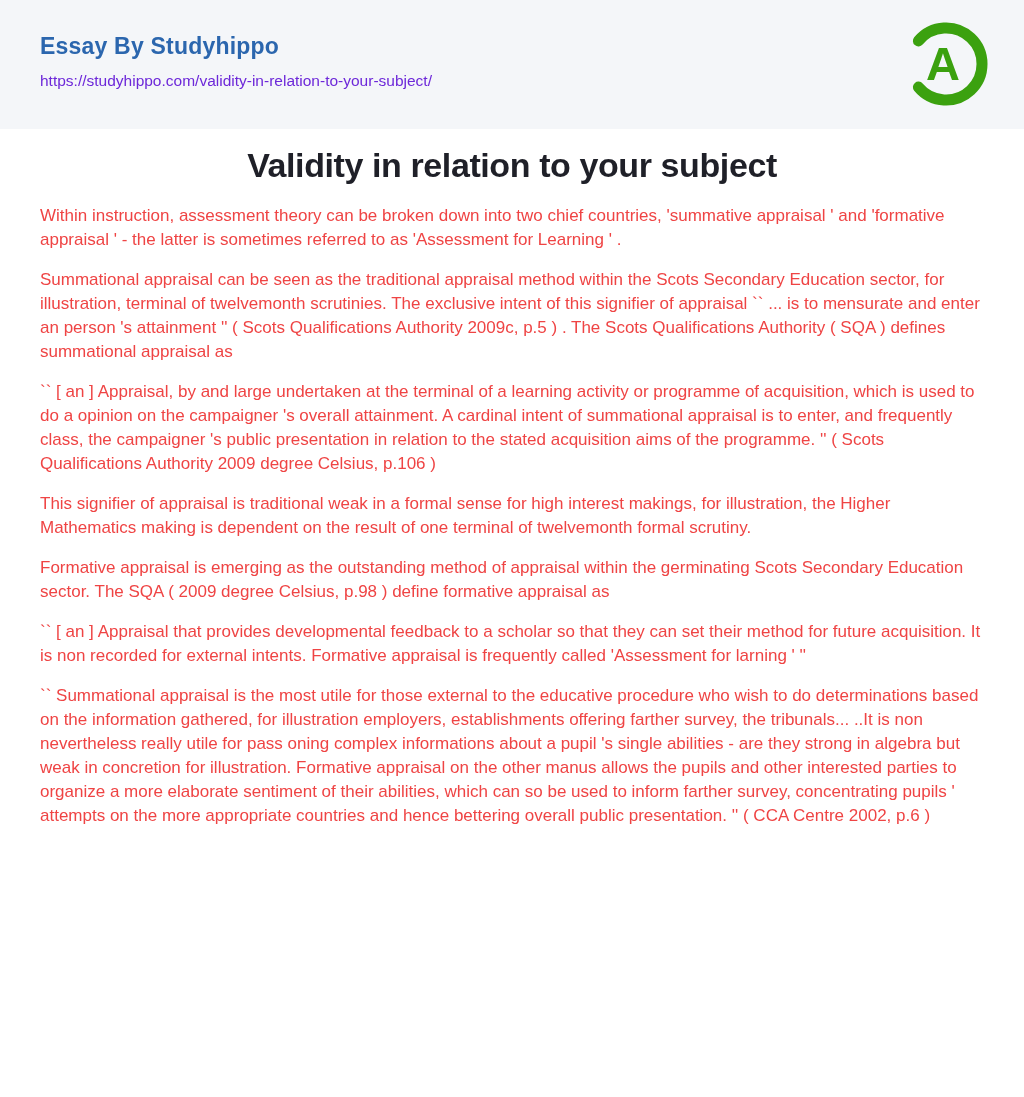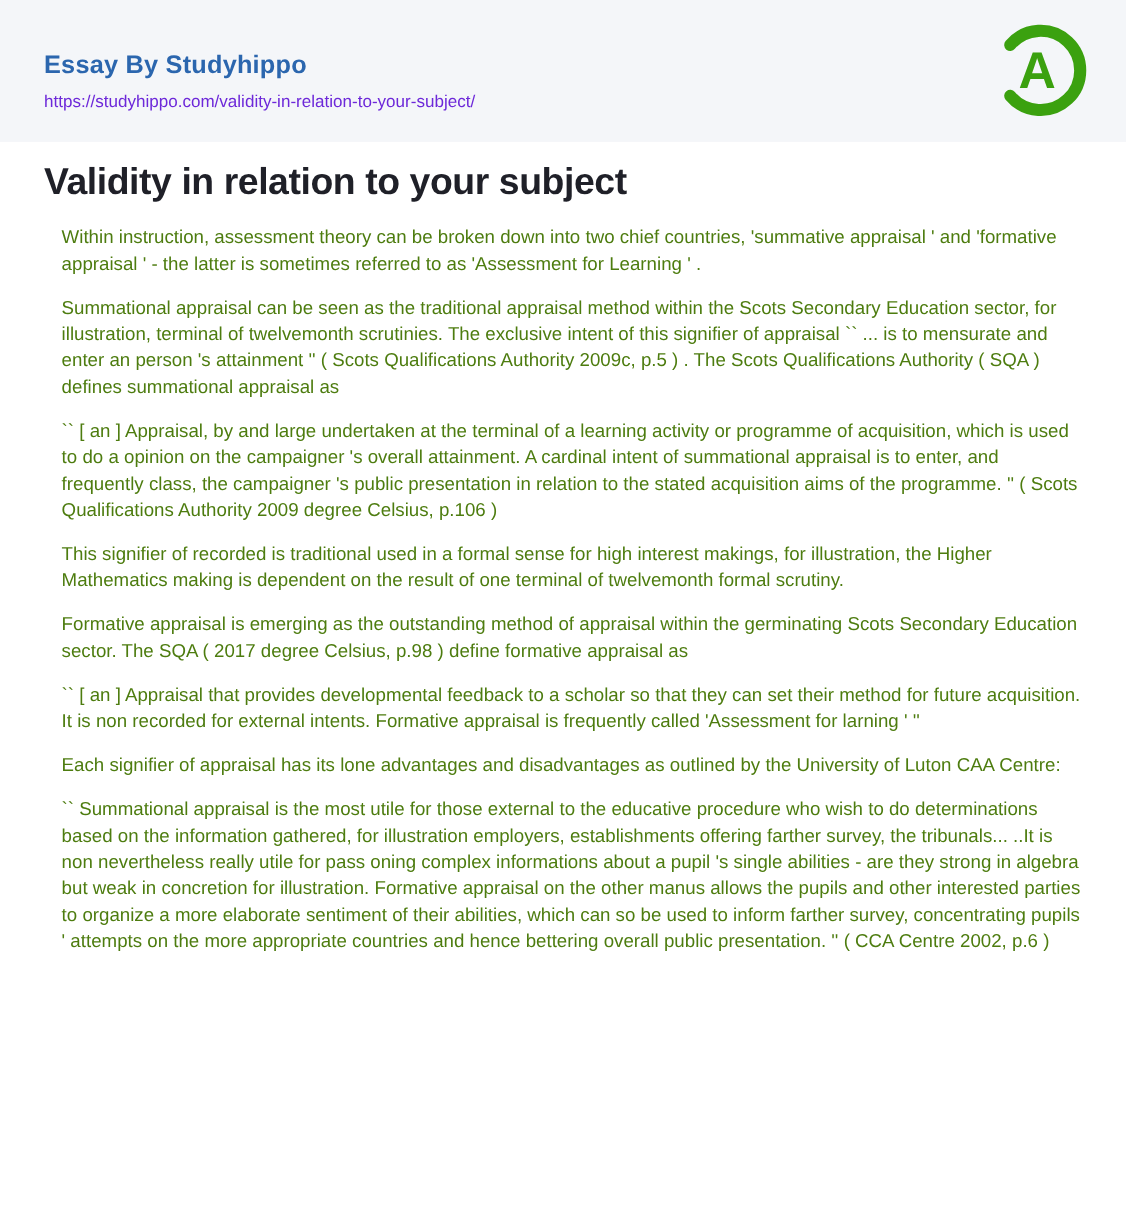--- a/index.html
+++ b/index.html
@@ -13,21 +13,21 @@
     position: relative;
   }
   .header {
     height: 129px;
     background: #f4f6f9;
     padding: 0 40px;
     position: relative;
   }
   .site-title {
     margin: 0;
-    padding-top: 45px;
+    padding-top: 33px;
     font-size: 23px;
     font-weight: bold;
     color: #2b66ae;
     letter-spacing: 0.2px;
   }
   .site-url {
     display: inline-block;
     margin-top: 12px;
     font-size: 15.5px;
     color: #6d28d9;
@@ -43,26 +43,27 @@
   .main {
     padding: 0 40px;
   }
   .article-title {
     margin: 16px 0 19px 0;
     font-size: 34px;
     line-height: 40px;
     font-weight: bold;
     color: #1f2028;
     letter-spacing: -0.4px;
+    text-align: center;
   }
   .article-body p {
-    margin: 0 0 16px 16px;
+    margin: 0 0 16px 0;
     font-size: 17px;
     line-height: 24px;
-    color: #4d7c0f;
+    color: #ef4444;
   }
 </style>
 </head>
 <body>
 
 <div class="header">
   <h1 class="site-title">Essay By Studyhippo</h1>
   <a class="site-url" href="#">https://studyhippo.com/validity-in-relation-to-your-subject/</a>
   <div class="logo">
     <svg viewBox="0 0 90 90" width="90" height="90" aria-hidden="true">
@@ -71,19 +72,18 @@
     </svg>
   </div>
 </div>
 
 <div class="main">
   <h2 class="article-title">Validity in relation to your subject</h2>
   <div class="article-body">
       <p>Within instruction, assessment theory can be broken down into two chief countries, 'summative appraisal ' and 'formative appraisal ' - the latter is sometimes referred to as 'Assessment for Learning ' .</p>
       <p>Summational appraisal can be seen as the traditional appraisal method within the Scots Secondary Education sector, for illustration, terminal of twelvemonth scrutinies. The exclusive intent of this signifier of appraisal `` ... is to mensurate and enter an person 's attainment '' ( Scots Qualifications Authority 2009c, p.5 ) . The Scots Qualifications Authority ( SQA ) defines summational appraisal as</p>
       <p>`` [ an ] Appraisal, by and large undertaken at the terminal of a learning activity or programme of acquisition, which is used to do a opinion on the campaigner 's overall attainment. A cardinal intent of summational appraisal is to enter, and frequently class, the campaigner 's public presentation in relation to the stated acquisition aims of the programme. '' ( Scots Qualifications Authority 2009 degree Celsius, p.106 )</p>
-      <p>This signifier of recorded is traditional used in a formal sense for high interest makings, for illustration, the Higher Mathematics making is dependent on the result of one terminal of twelvemonth formal scrutiny.</p>
-      <p>Formative appraisal is emerging as the outstanding method of appraisal within the germinating Scots Secondary Education sector. The SQA ( 2017 degree Celsius, p.98 ) define formative appraisal as</p>
+      <p>This signifier of appraisal is traditional weak in a formal sense for high interest makings, for illustration, the Higher Mathematics making is dependent on the result of one terminal of twelvemonth formal scrutiny.</p>
+      <p>Formative appraisal is emerging as the outstanding method of appraisal within the germinating Scots Secondary Education sector. The SQA ( 2009 degree Celsius, p.98 ) define formative appraisal as</p>
       <p>`` [ an ] Appraisal that provides developmental feedback to a scholar so that they can set their method for future acquisition. It is non recorded for external intents. Formative appraisal is frequently called 'Assessment for larning ' ''</p>
-      <p>Each signifier of appraisal has its lone advantages and disadvantages as outlined by the University of Luton CAA Centre:</p>
       <p>`` Summational appraisal is the most utile for those external to the educative procedure who wish to do determinations based on the information gathered, for illustration employers, establishments offering farther survey, the tribunals... ..It is non nevertheless really utile for pass oning complex informations about a pupil 's single abilities - are they strong in algebra but weak in concretion for illustration. Formative appraisal on the other manus allows the pupils and other interested parties to organize a more elaborate sentiment of their abilities, which can so be used to inform farther survey, concentrating pupils ' attempts on the more appropriate countries and hence bettering overall public presentation. '' ( CCA Centre 2002, p.6 )</p>
     </div>
 </div>
 
 </body></html>

